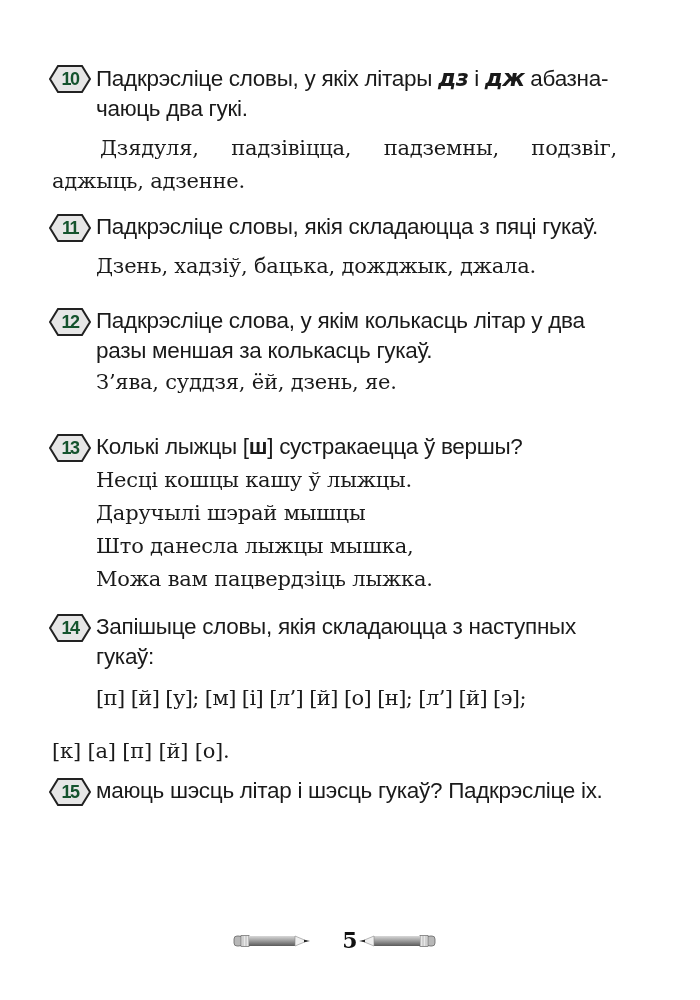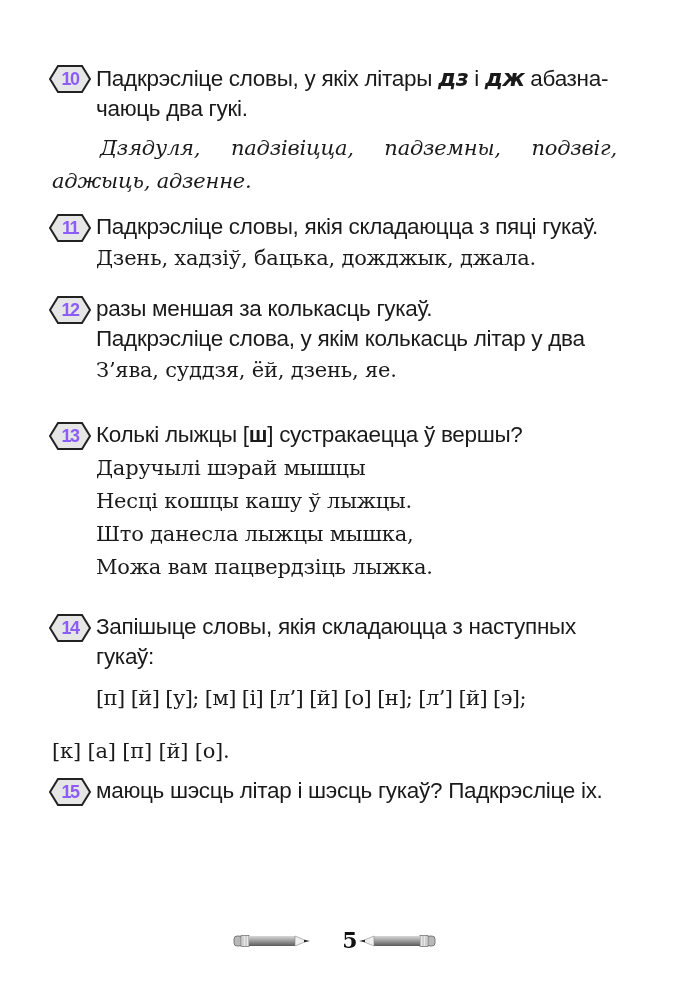--- a/index.html
+++ b/index.html
@@ -44,42 +44,42 @@
     .hex-num {
       position: absolute;
       left: 0; top: 0;
       width: 44px; height: 30px;
       line-height: 30px;
       text-align: center;
       font-family: "Liberation Sans", sans-serif;
       font-weight: bold;
       font-size: 18px;
       letter-spacing: -1.5px;
-      color: #8b5cf6;
+      color: #14532d;
     }
     .bi {
       font-family: "DejaVu Sans", sans-serif;
       font-weight: bold;
       font-style: italic;
       letter-spacing: -0.5px;
       text-align: center;
     }
     .bold-sound {
       font-weight: bold;
     }
     .ex-body {
       font-family: "DejaVu Serif", serif;
       font-size: 21px;
       line-height: 33px;
       color: #1a1a1a;
       letter-spacing: -0.2px;
     }
     .indent { padding-left: 48px; }
     .para-first { text-indent: 48px; }
-    .justify { text-align: justify; text-align-last: left; font-style: italic; }
+    .justify { text-align: justify; text-align-last: left; }
     .footer {
       position: absolute;
       top: 924px;
       left: 0;
       width: 700px;
       height: 34px;
     }
     .page-num {
       position: absolute;
       left: 325px;
@@ -119,50 +119,50 @@
   <div class="exercise" style="top:212px;">
     <div class="ex-head">
       <div class="hex">
         <svg width="44" height="30" viewBox="0 0 44 30">
           <polygon points="2,15 10,2 34,2 42,15 34,28 10,28" fill="#e6e6e6" stroke="#222" stroke-width="2"></polygon>
         </svg>
         <span class="hex-num">11</span>
       </div>
       <div>Падкрэсліце словы, якія складаюцца з пяці гукаў.</div>
     </div>
-    <div class="ex-body indent" style="">Дзень, хадзіў, бацька, дождж­ык, джала.</div>
-  </div>
-
-  <div class="exercise" style="top:294px;">
+    <div class="ex-body indent" style="margin-top:8px;">Дзень, хадзіў, бацька, дождж­ык, джала.</div>
+  </div>
+
+  <div class="exercise" style="top:306px;">
     <div class="ex-head">
       <div class="hex">
         <svg width="44" height="30" viewBox="0 0 44 30">
           <polygon points="2,15 10,2 34,2 42,15 34,28 10,28" fill="#e6e6e6" stroke="#222" stroke-width="2"></polygon>
         </svg>
         <span class="hex-num">12</span>
       </div>
+      <div>Падкрэсліце слова, у якім колькасць літар у два</div>
       <div>разы меншая за колькасць гукаў.</div>
-      <div>Падкрэсліце слова, у якім колькасць літар у два</div>
     </div>
     <div class="ex-body indent" style="margin-top:0;">З’ява, суддзя, ёй, дзень, яе.</div>
   </div>
 
-  <div class="exercise" style="top:420px;">
+  <div class="exercise" style="top:432px;">
     <div class="ex-head">
       <div class="hex">
         <svg width="44" height="30" viewBox="0 0 44 30">
           <polygon points="2,15 10,2 34,2 42,15 34,28 10,28" fill="#e6e6e6" stroke="#222" stroke-width="2"></polygon>
         </svg>
         <span class="hex-num">13</span>
       </div>
       <div><span>Колькі лыжцы [</span><span class="bold-sound">ш</span><span>] сустракаецца ў вершы?</span></div>
     </div>
     <div class="ex-body indent" style="margin-top:2px;">
+      <div>Несці кошцы кашу ў лыжцы.</div>
       <div>Даручылі шэрай мышцы</div>
-      <div>Несці кошцы кашу ў лыжцы.</div>
       <div>Што данесла лыжцы мышка,</div>
       <div>Можа вам пацвердзіць лыжка.</div>
     </div>
   </div>
 
   <div class="exercise" style="top:612px;">
     <div class="ex-head">
       <div class="hex">
         <svg width="44" height="30" viewBox="0 0 44 30">
           <polygon points="2,15 10,2 34,2 42,15 34,28 10,28" fill="#e6e6e6" stroke="#222" stroke-width="2"></polygon>

